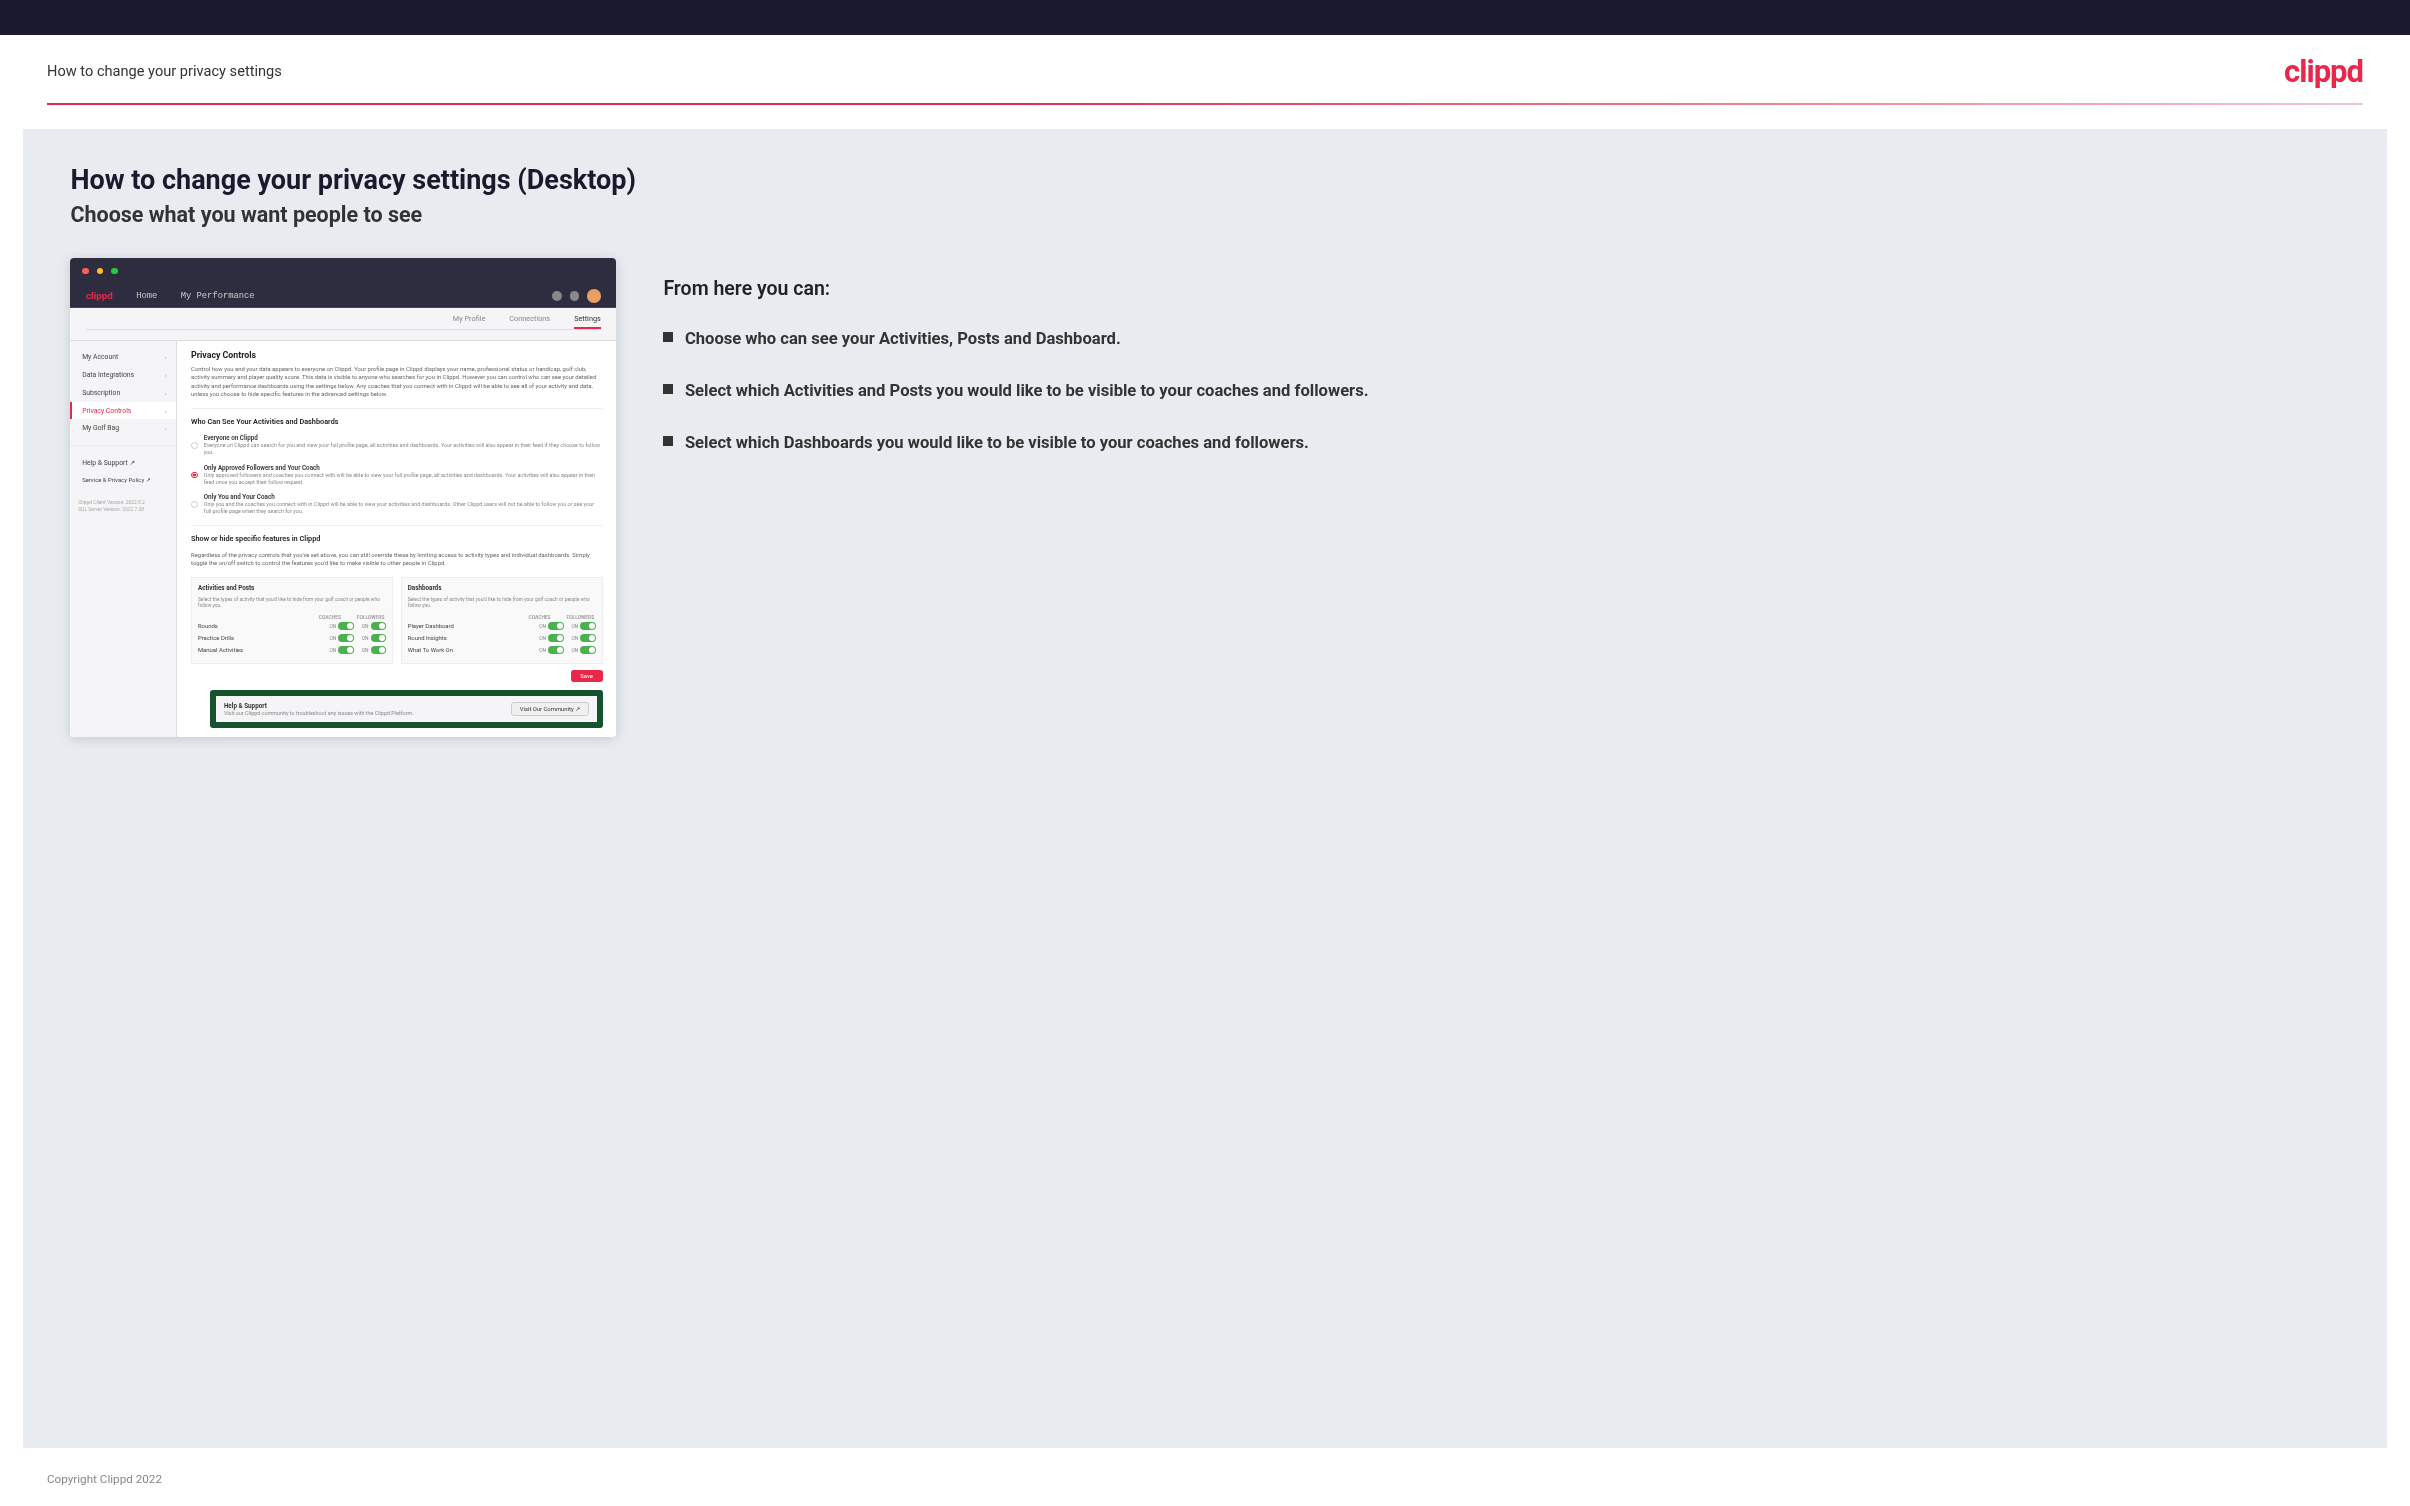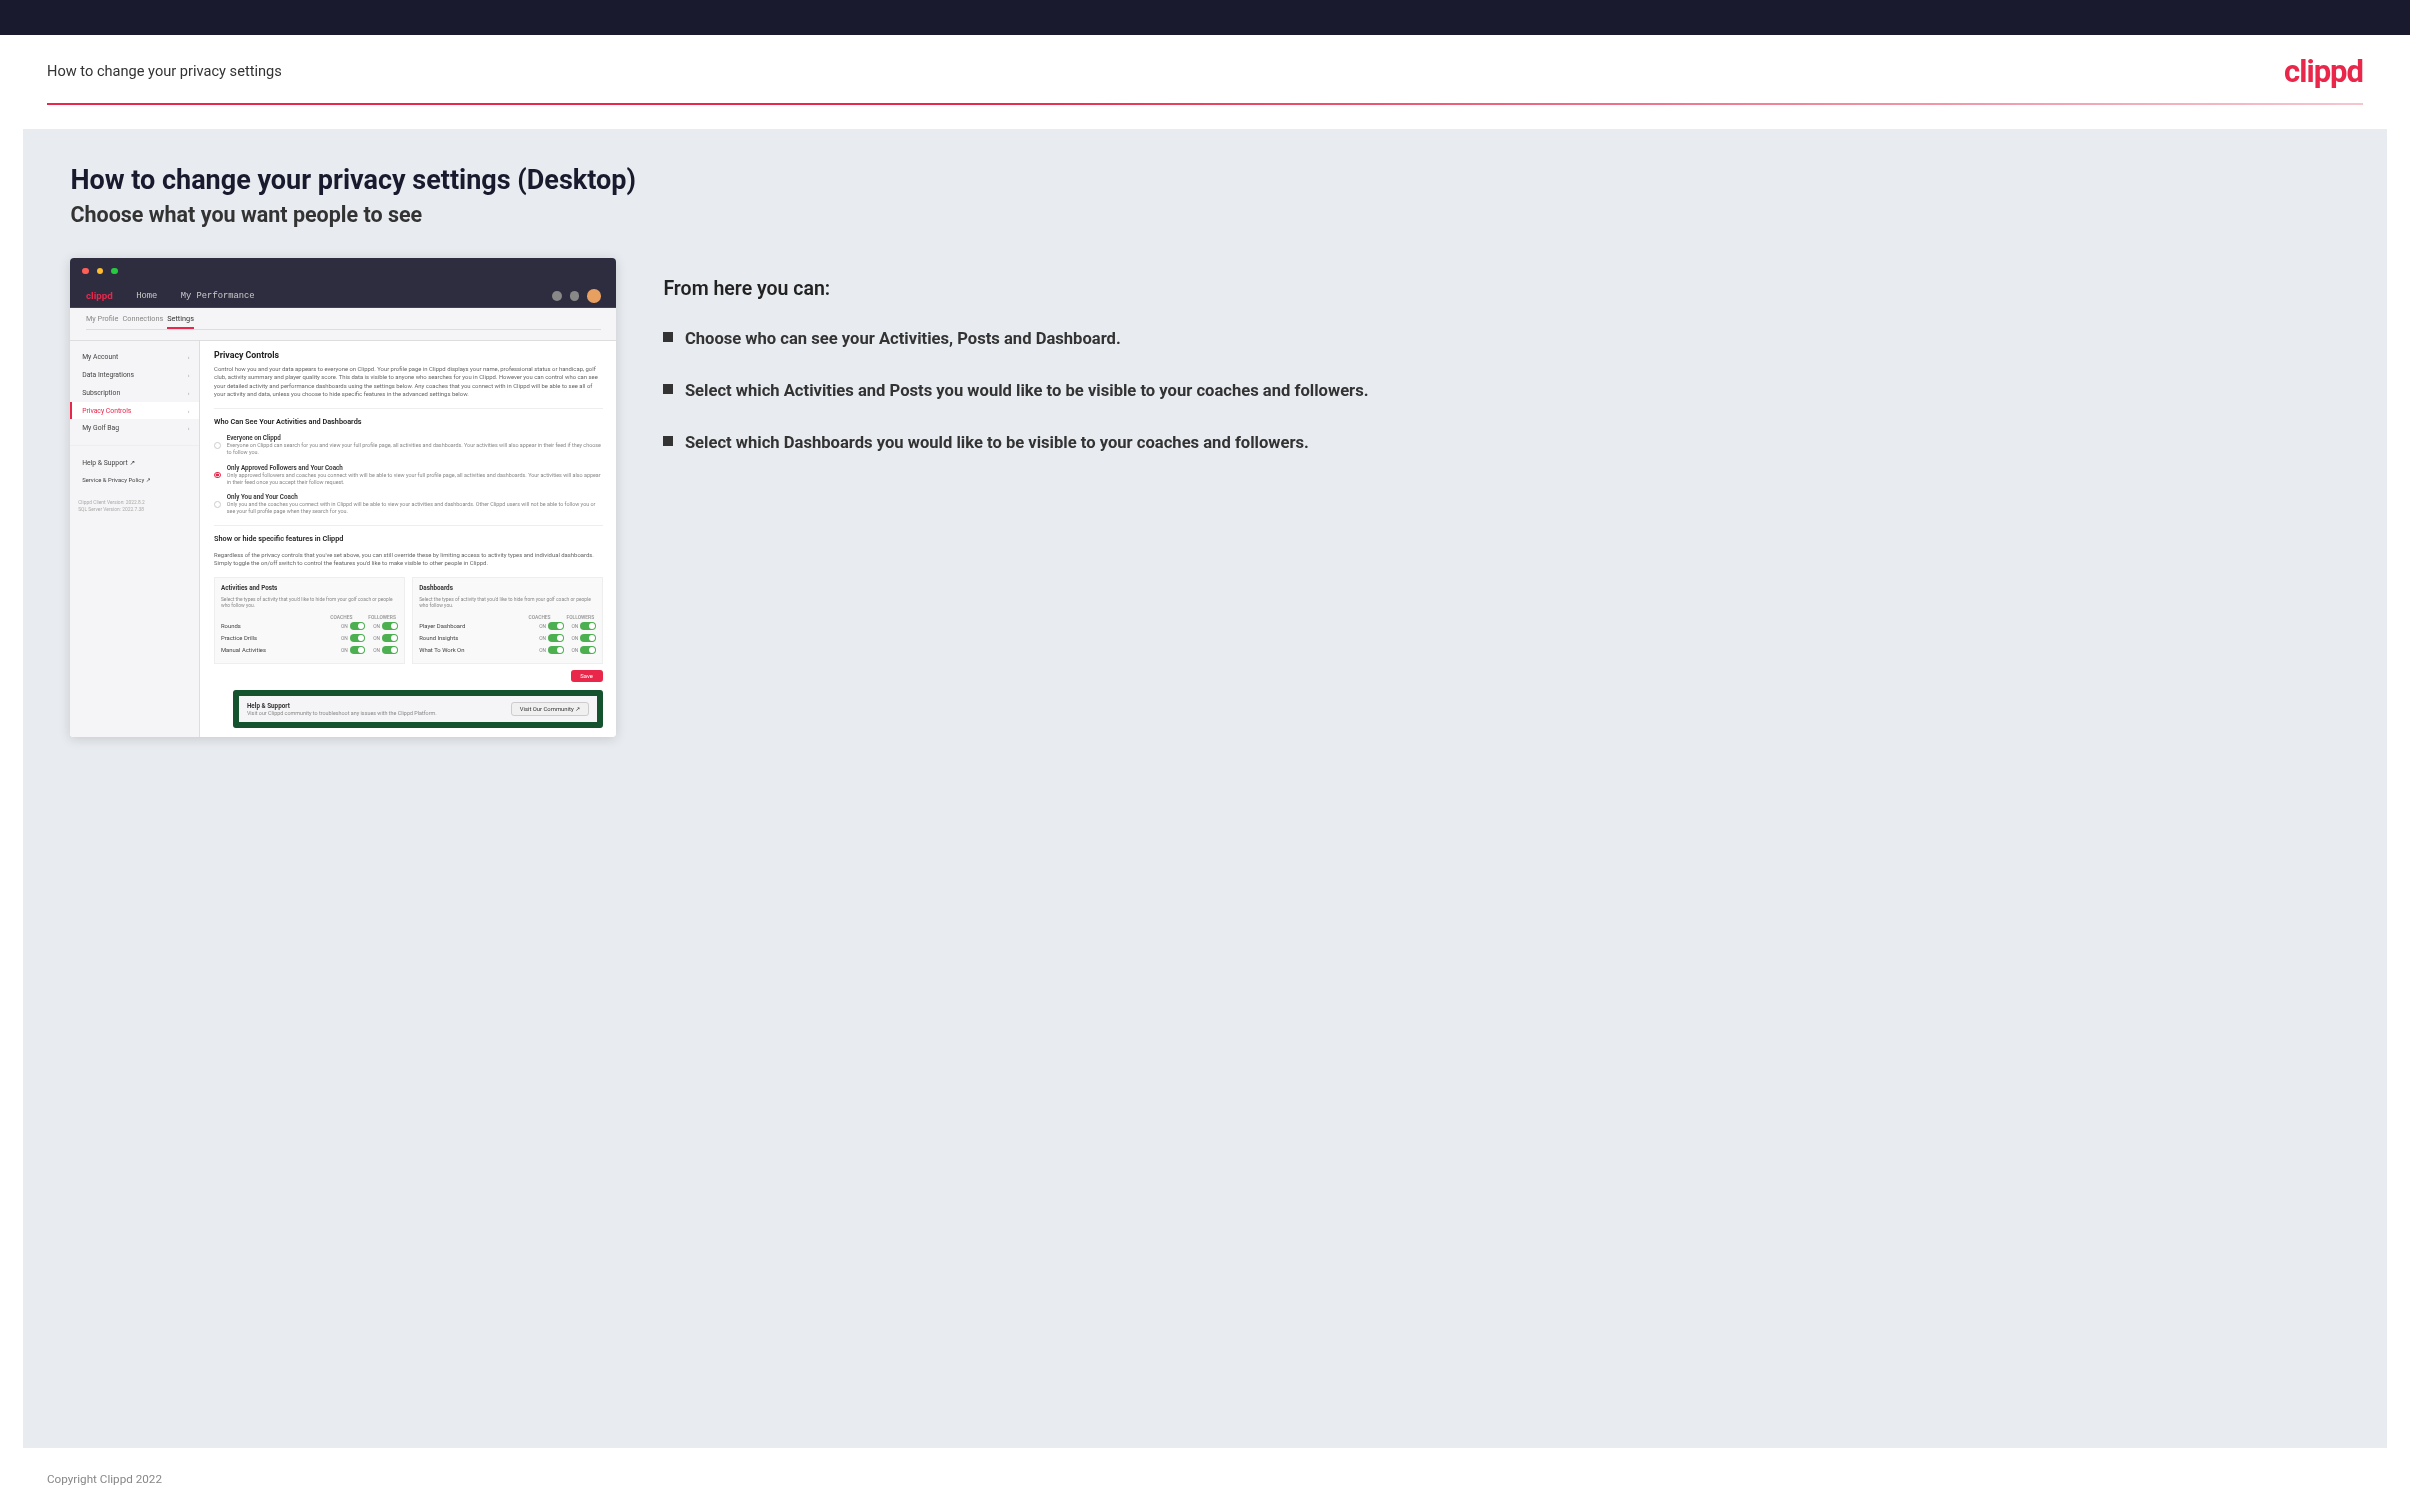--- a/index.html
+++ b/index.html
@@ -122,21 +122,21 @@
       height: 9.8px;
       background: #888;
       border-radius: 50%;
     }
     
     .mock-body {
       display: flex;
       background: #fff;
     }
     .mock-sidebar {
-      width: 130px;
+      width: 107px;
       background: #f5f5f7;
       border-right: 1px solid #ddd;
       padding: 7.8px 0;
     }
     .mock-sidebar-item {
       padding: 4.9px 9.8px;
       font-size: 6.8px;
       color: #444;
       display: flex;
       justify-content: space-between;
@@ -152,23 +152,24 @@
       font-size: 5.9px;
       color: #999;
     }
     .mock-main {
       flex: 1;
       padding: 9.8px 13.7px;
       overflow: hidden;
     }
     .mock-tabs {
       display: flex;
-      gap: 4px;
+      gap: 24px;
       border-bottom: 1px solid #ddd;
       margin-bottom: 9.8px;
+      justify-content: flex-end;
     }
     .mock-tab {
       font-size: 7.3px;
       color: #888;
       padding-bottom: 3.9px;
       border-bottom: 2px solid transparent;
     }
     .mock-tab.active {
       color: #333;
       border-bottom: 2px solid #e8274b;

